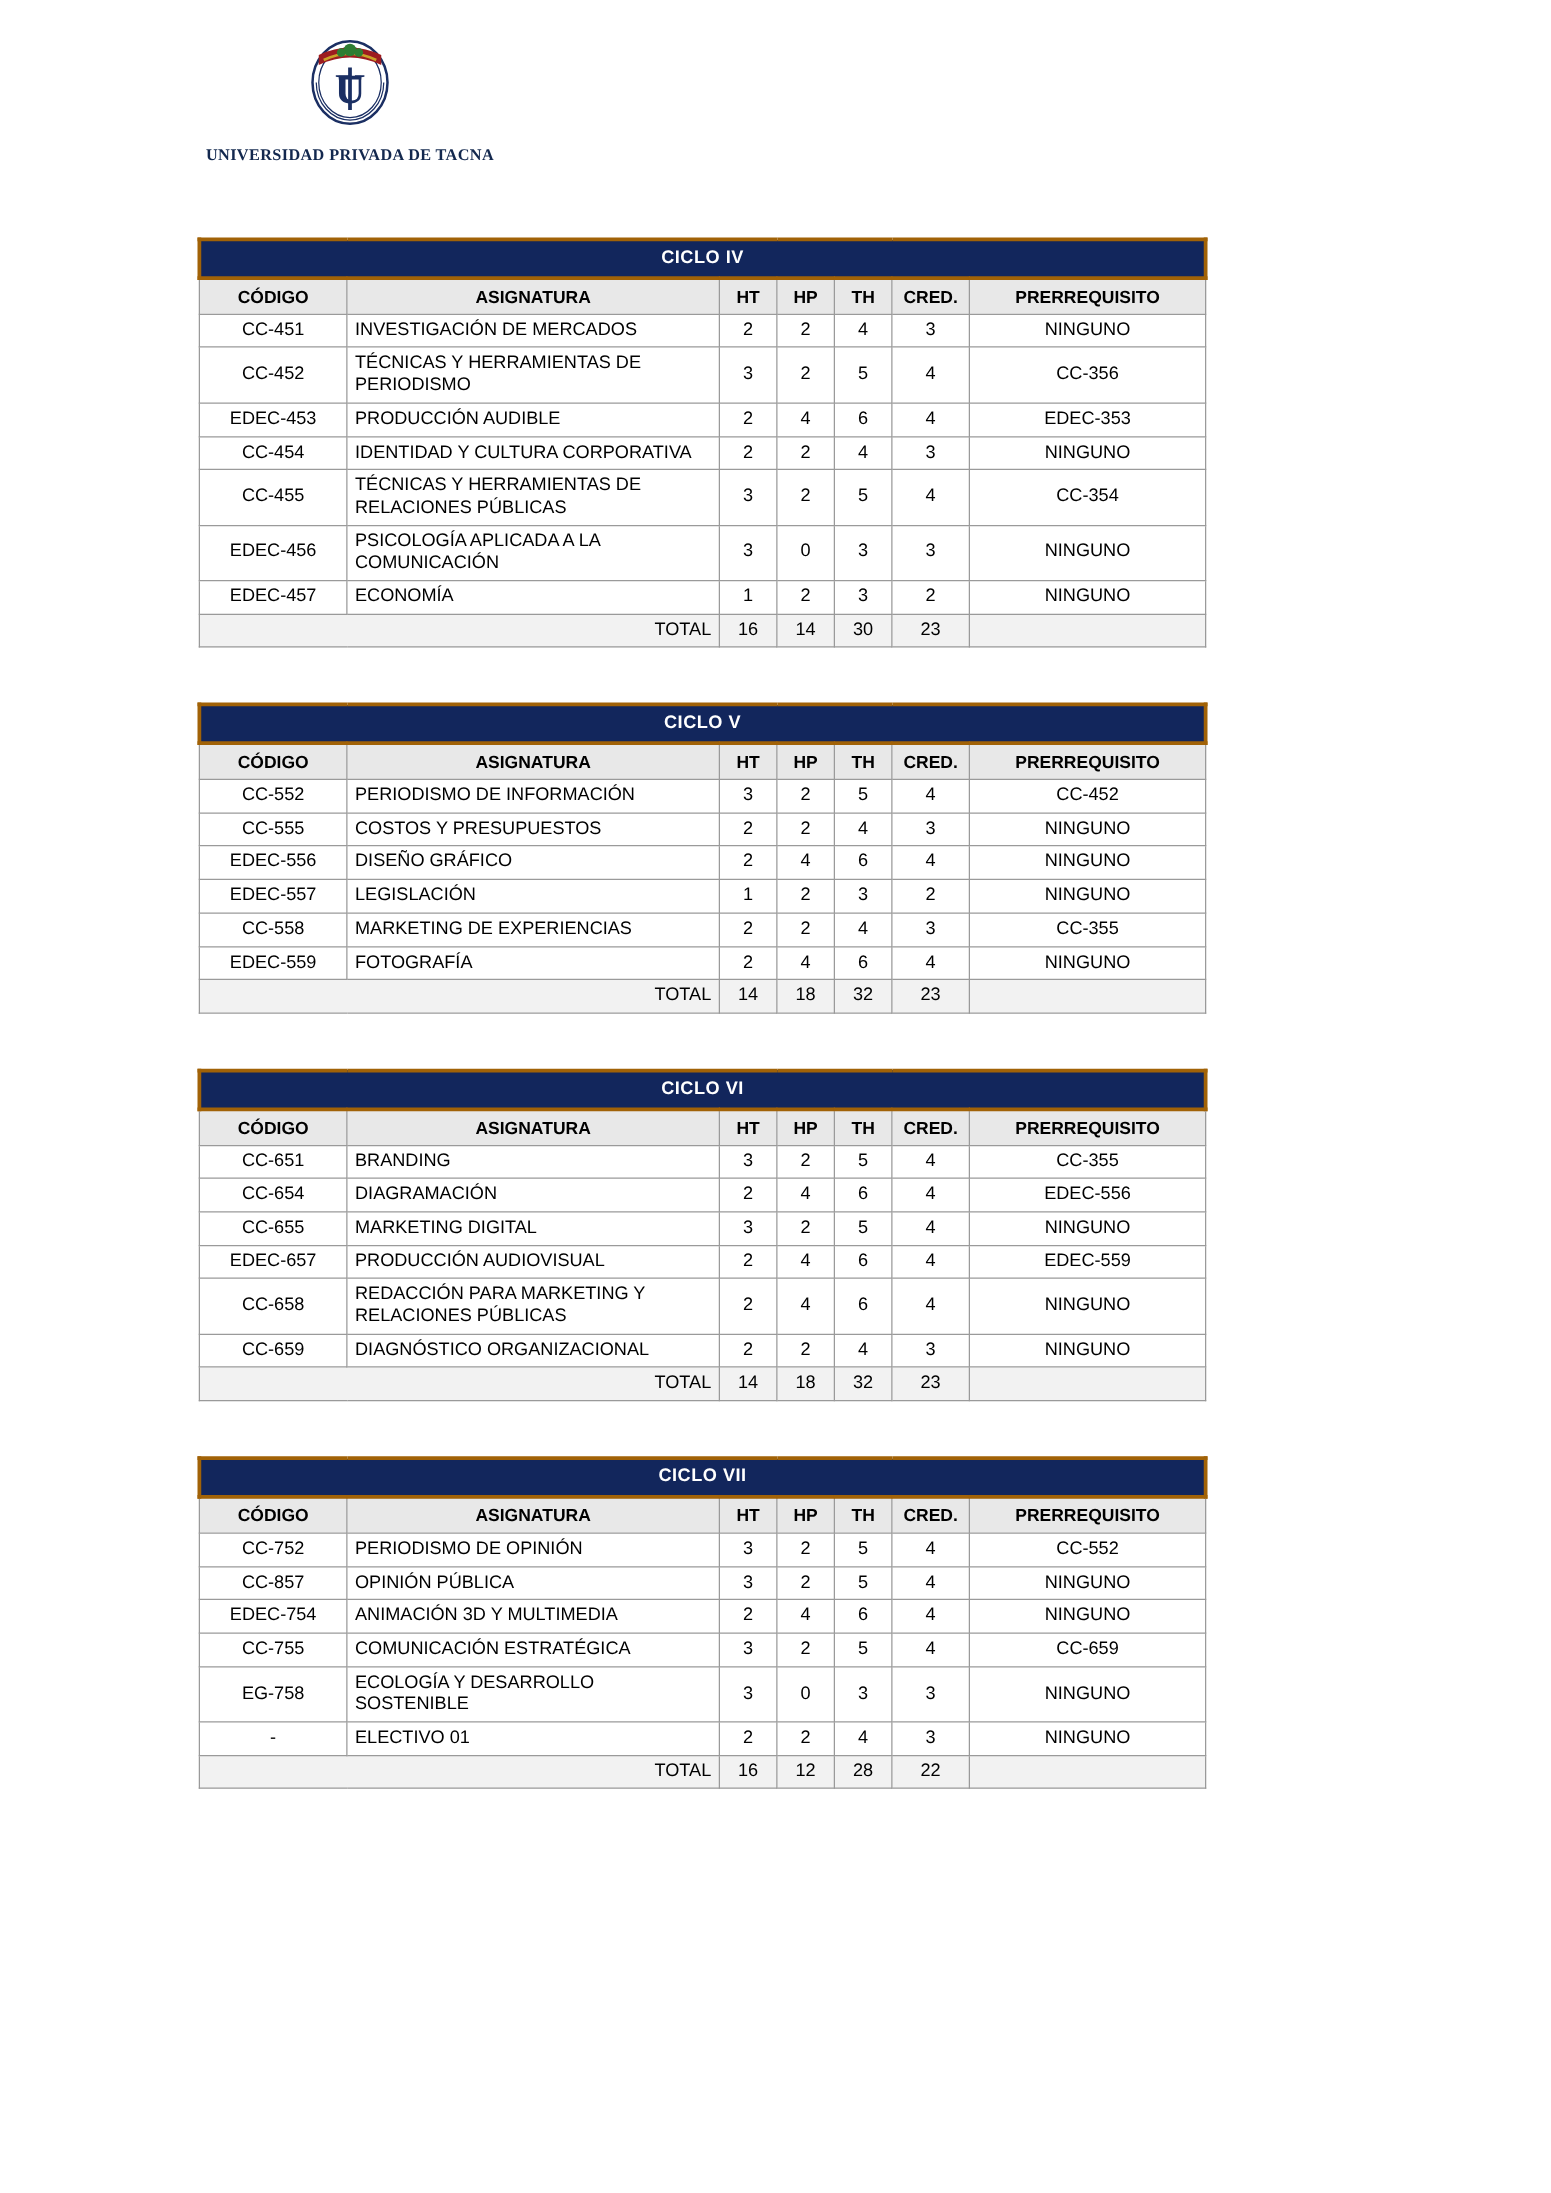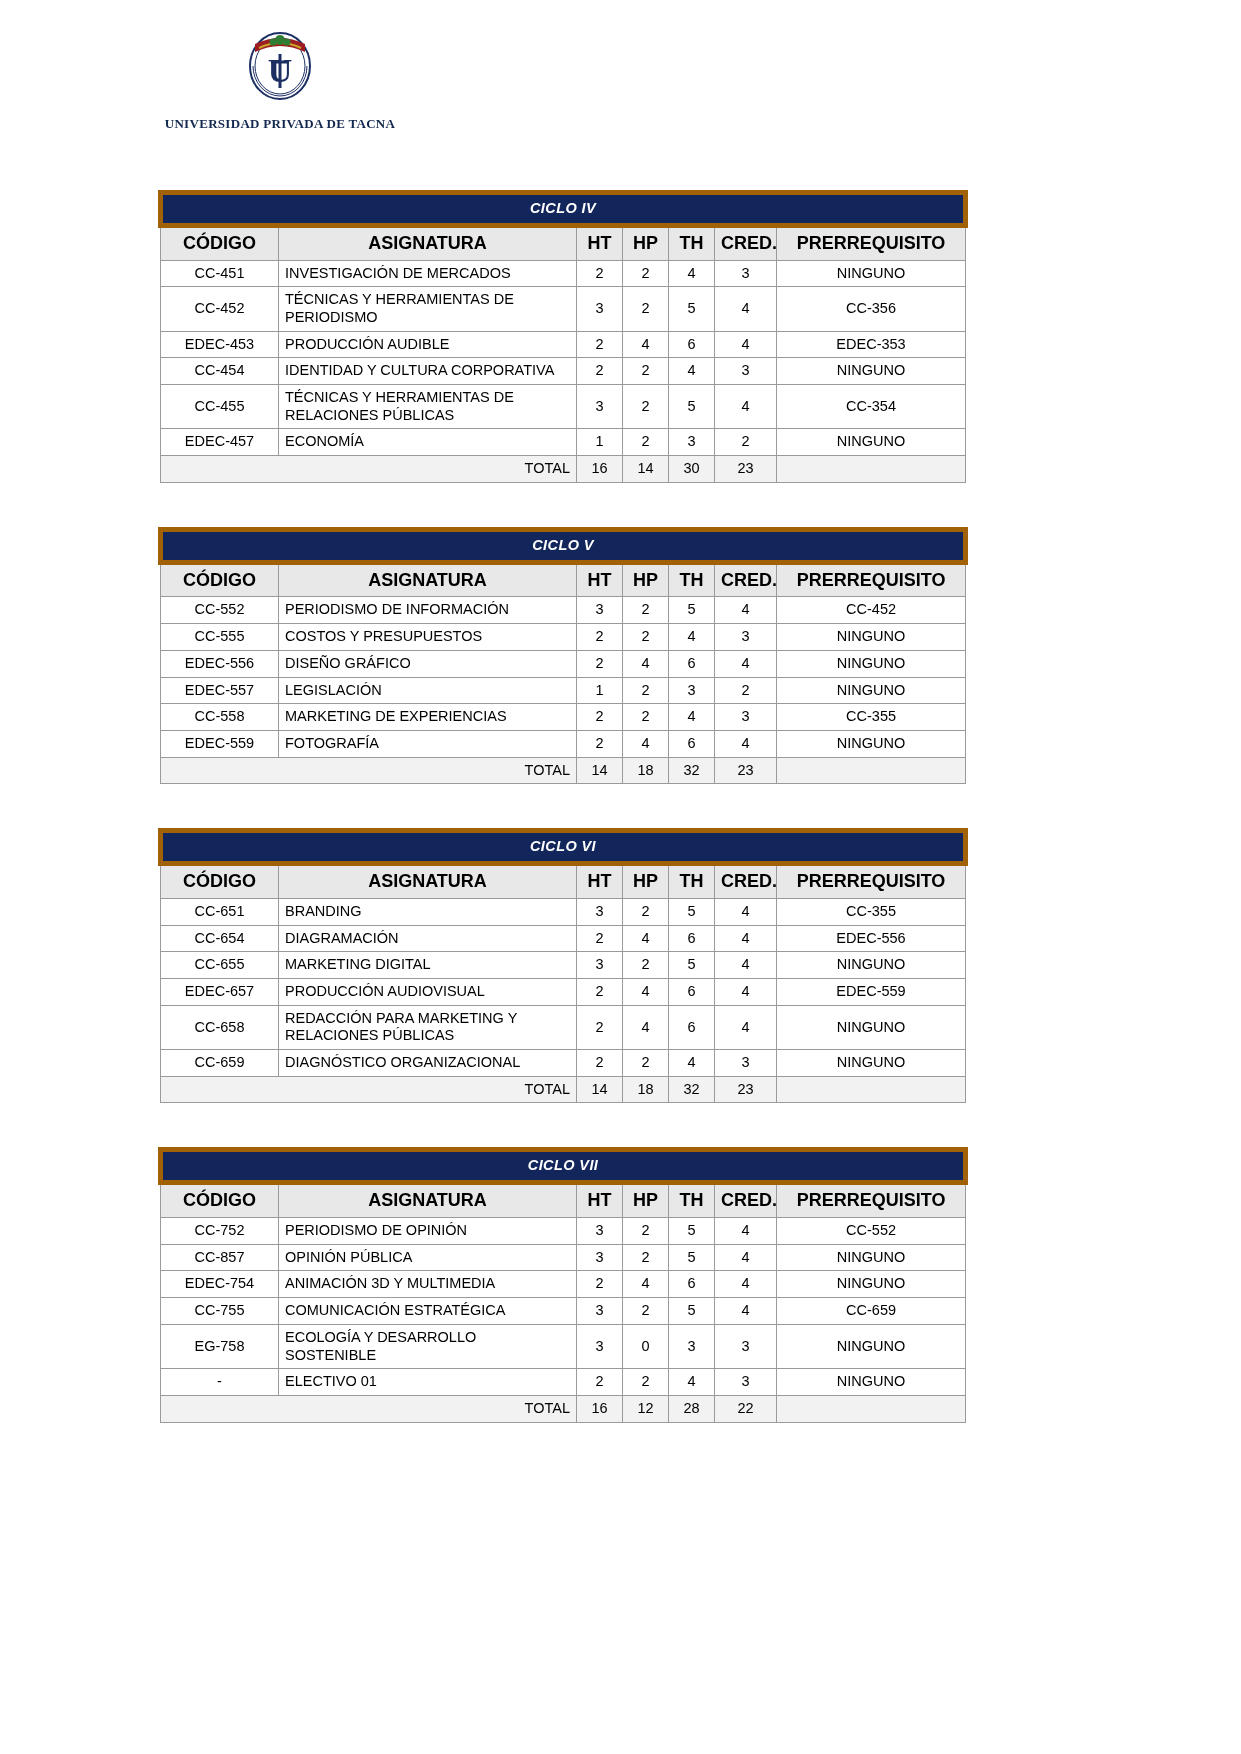--- a/index.html
+++ b/index.html
@@ -79,28 +79,27 @@
   }
 
   tr.cycle-title th {
     background: #12265c;
     color: #ffffff;
     font-weight: bold;
     text-align: center;
     letter-spacing: 0.4px;
     font-size: 14.5px;
     padding: 5px 6px;
-    border: 5px solid #a16207;
-    font-style: italic;
+    border: 3px solid #a16207;
   }
   tr.head-row th {
     background: #e8e8e8;
     font-weight: bold;
     text-align: center;
-    font-size: 18px;
+    font-size: 14px;
     padding: 5px 6px;
   }
   td.code   { text-align: center; }
   td.name   { text-align: left; }
   td.num    { text-align: center; }
   td.prereq { text-align: center; }
 
   tr.total-row td.total-label {
     text-align: right;
     font-weight: normal;
@@ -200,20 +199,29 @@
         <tr>
           <td class="code">CC-455</td>
           <td class="name">TÉCNICAS Y HERRAMIENTAS DE RELACIONES PÚBLICAS</td>
           <td class="num">3</td>
           <td class="num">2</td>
           <td class="num">5</td>
           <td class="num">4</td>
           <td class="prereq">CC-354</td>
         </tr>
         <tr>
+          <td class="code">EDEC-456</td>
+          <td class="name">PSICOLOGÍA APLICADA A LA COMUNICACIÓN</td>
+          <td class="num">3</td>
+          <td class="num">0</td>
+          <td class="num">3</td>
+          <td class="num">3</td>
+          <td class="prereq">NINGUNO</td>
+        </tr>
+        <tr>
           <td class="code">EDEC-457</td>
           <td class="name">ECONOMÍA</td>
           <td class="num">1</td>
           <td class="num">2</td>
           <td class="num">3</td>
           <td class="num">2</td>
           <td class="prereq">NINGUNO</td>
         </tr>
         <tr class="total-row">
           <td class="total-label" colspan="2">TOTAL</td>

